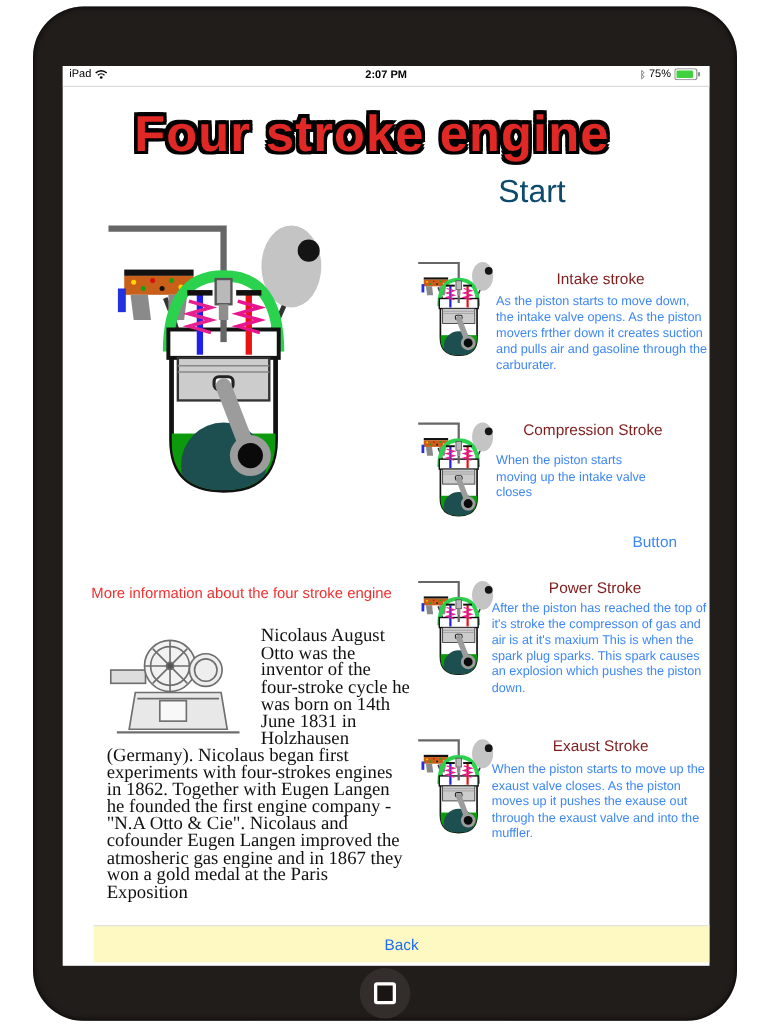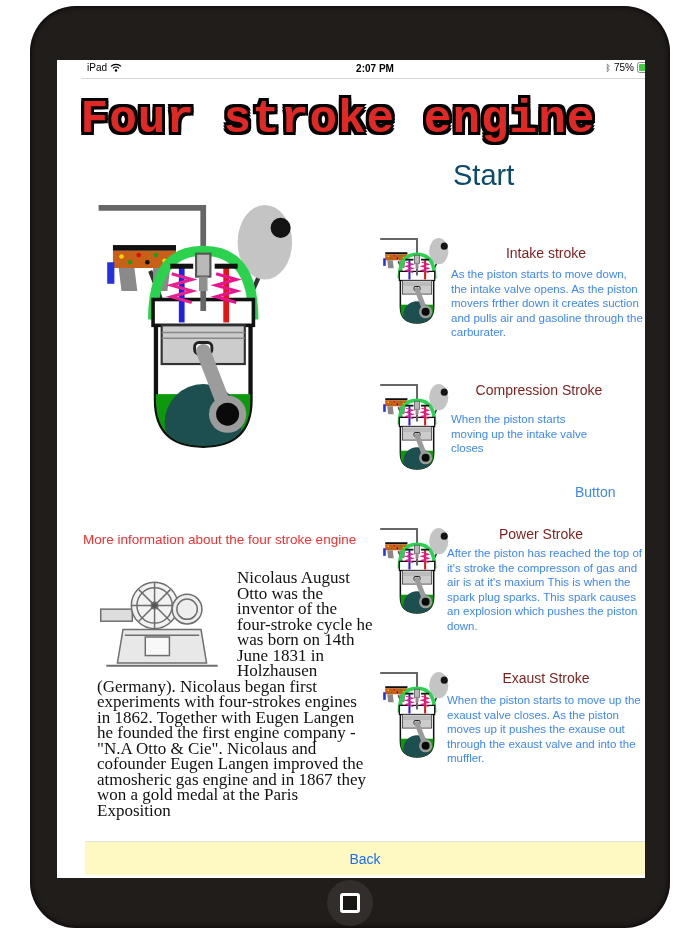--- a/index.html
+++ b/index.html
@@ -9,28 +9,28 @@
   .tablet{position:absolute;left:30px;top:6px;width:640px;height:922px;
           background:#211d1b;border-radius:46px;box-shadow:inset 0 0 6px #000;}
   .screen{position:absolute;left:27px;top:54px;width:588px;height:818px;background:#fff;overflow:hidden;}
   .home-button{position:absolute;left:50%;top:874px;transform:translateX(-50%);
                width:46px;height:46px;border-radius:50%;background:#332e2b;}
   .home-square{position:absolute;left:50%;top:50%;transform:translate(-50%,-50%);
                width:14px;height:14px;background:#181512;border:3px solid #fff;border-radius:3px;}
   
   .status-bar{position:absolute;left:0;top:0;width:100%;height:18px;background:#fff;
               border-bottom:1px solid #d8d8d8;display:flex;align-items:center;
-              font-size:10px;color:#000;margin-left:24px;}
+              font-size:10px;color:#000;}
   .sb-left{position:absolute;left:6px;top:2px;display:flex;align-items:center;gap:3px;}
   .sb-center{position:absolute;left:0;width:100%;text-align:center;top:3px;font-weight:bold;}
   .sb-right{position:absolute;right:8px;top:2px;display:flex;align-items:center;gap:3px;}
   .bt{color:#8a8a8a;font-size:9px;font-weight:bold;}
   
   .app-title{position:absolute;top:34px;left:0;width:100%;text-align:center;padding-right:26px;
-             box-sizing:border-box;font-family:Liberation Mono, monospace;font-weight:bold;font-size:46px;
+             box-sizing:border-box;font-family:Liberation Sans, sans-serif;font-weight:bold;font-size:46px;
              color:#e02824;letter-spacing:1px;
              text-shadow:-3px -3px 0 #000,3px -3px 0 #000,-3px 3px 0 #000,3px 3px 0 #000,
                          0 -3px 0 #000,0 3px 0 #000,-3px 0 0 #000,3px 0 0 #000;}
   .start-link{position:absolute;left:396px;top:99px;font-size:29px;color:#0c4a6e;cursor:pointer;}
   
   .big-engine{position:absolute;left:33px;top:122px;}
   .mini{position:absolute;width:76px;height:106px;}
   .m-intake{left:320px;top:170px;}
   .m-comp{left:320px;top:316px;}
   .m-power{left:320px;top:460px;}

